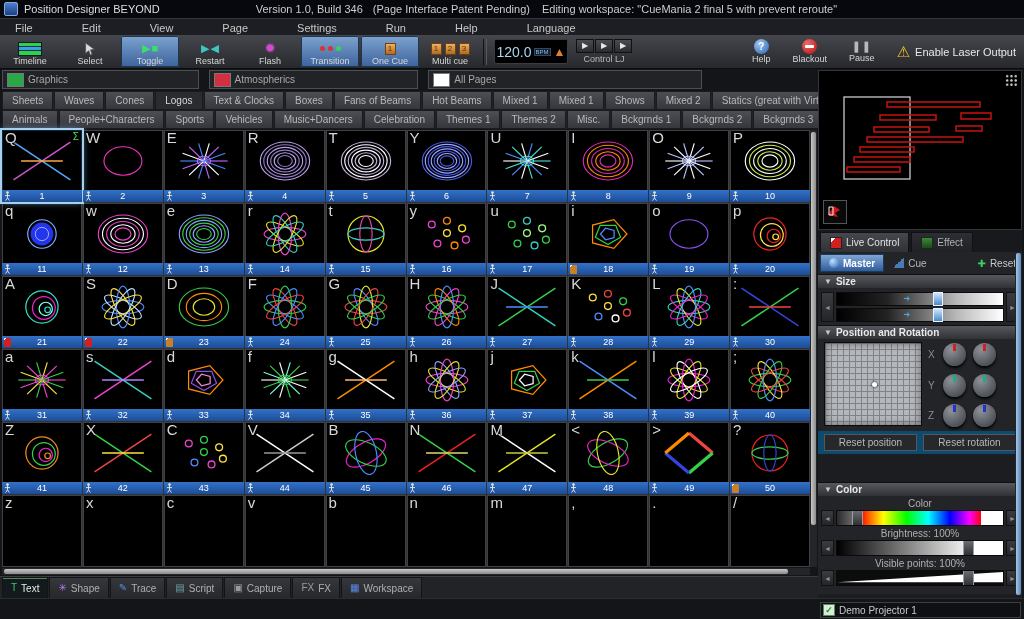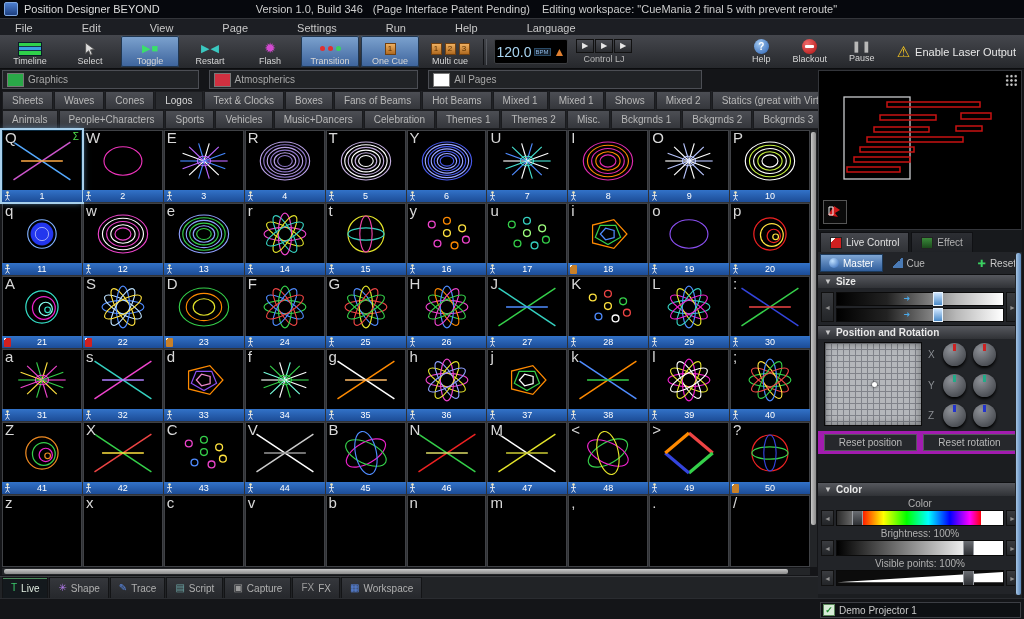--- a/index.html
+++ b/index.html
@@ -110,21 +110,21 @@
   .pvthumb{position:absolute;left:4px;bottom:5px;width:22px;height:22px;background:#0a0a0a;border:1px solid #555;}
   .rp-tabs{height:22px;display:flex;align-items:flex-end;background:#17191c;gap:2px;padding-left:2px;}
   .rptab{display:flex;align-items:center;gap:4px;height:19px;padding:0 9px;font-size:10px;color:#b0b0b0;
          background:linear-gradient(#2c2e33,#202226);border:1px solid #101114;border-bottom:none;}
   .rptab.sel{background:linear-gradient(#45474d,#303236);color:#e0e0e0;}
   .mini{width:10px;height:10px;border:1px solid #222;}
   .mini.red{background:linear-gradient(135deg,#fff 0 3px,#d02020 3px);}
   .mini.grn{background:linear-gradient(#3a8a3a,#1c4a1c);}
   .rp-subtabs{height:20px;display:flex;align-items:center;gap:2px;padding:1px 2px;background:#222428;}
   .stab{display:flex;align-items:center;gap:4px;height:16px;padding:0 8px;font-size:10px;color:#b8b8b8;}
-  .stab.sel{background:linear-gradient(#7fa6d4,#2f5d9b);color:#fff;border:1px solid #1c3a5c;}
+  .stab.sel{background:linear-gradient(#7fa6d4,#2f5d9b);color:#fff;border:1px solid #1c3a5c;font-weight:bold;}
   .stab .ms{width:10px;height:10px;border-radius:50%;background:radial-gradient(circle at 35% 30%,#bfe0ff,#2a62b4);}
   .stab .cu{width:10px;height:10px;background:linear-gradient(135deg,transparent 45%,#4a7ab4 45%);}
   .resetbtn{margin-left:auto;display:flex;align-items:center;gap:4px;font-size:10px;color:#c8c8c8;padding-right:4px;}
   .resetbtn .ri{color:#3ad060;font-size:10px;}
   .hdr{height:13px;background:linear-gradient(#56585e,#303236);color:#e8e8e8;font-size:10px;font-weight:bold;
        display:flex;align-items:center;gap:4px;padding-left:6px;border-top:1px solid #0f1012;}
   .hdr .tri{font-size:8px;color:#c8c8c8;}
   .size-body{padding:4px 3px 3px 3px;background:#222428;display:flex;align-items:center;gap:2px;}
   .cap{width:11px;height:28px;background:linear-gradient(#3a3c40,#232528);border:1px solid #111;
        color:#909090;font-size:7px;display:flex;align-items:center;justify-content:center;}
@@ -140,21 +140,21 @@
   .pad{width:96px;height:82px;background-color:#b4b7bb;border:1px solid #0a0a0a;position:relative;
        background-image:linear-gradient(#80838a 1px,transparent 1px),linear-gradient(90deg,#80838a 1px,transparent 1px);
        background-size:6px 6px;box-shadow:inset 0 0 8px #0007;}
   .paddot{position:absolute;left:47px;top:39px;width:5px;height:5px;border-radius:50%;background:#fff;box-shadow:0 0 3px #000;}
   .knobs{flex:1;display:flex;flex-direction:column;justify-content:space-between;padding:1px 0;}
   .krow{display:flex;align-items:center;gap:7px;}
   .klabel{width:8px;font-size:10px;color:#8a8d92;}
   .knob{position:relative;width:23px;height:23px;border-radius:50%;
         background:radial-gradient(circle at 35% 28%,#8f9298,#55585e 65%,#383b40);box-shadow:0 2px 3px #000;}
   .ktick{position:absolute;left:10px;top:1px;width:3px;height:7px;}
-  .reset-row{display:flex;gap:6px;padding:3px 6px;background:#a21caf;}
+  .reset-row{display:flex;gap:6px;padding:3px 6px;background:#0c4a6e;}
   .rrbtn{flex:1;height:15px;background:#26282c;border:1px solid #55575c;color:#b8b8b8;font-size:10px;
          display:flex;align-items:center;justify-content:center;}
   .rp-gap{height:28px;background:#1b1d20;}
   .color-body{background:#222428;padding:2px 3px 6px 3px;}
   .clabel{text-align:center;font-size:10px;color:#b0b0b0;height:12px;}
   .crow{display:flex;align-items:center;gap:2px;margin-bottom:2px;}
   .ctrack{position:relative;flex:1;height:14px;border:1px solid #0a0a0a;overflow:hidden;}
   .ctrack.rainbow{background:linear-gradient(90deg,#2a2a2a 0%,#666 9%,#f00 14%,#ff0 28%,#0f0 42%,#0ff 55%,#00f 68%,#f0f 80%,#f00 87%,#f00 88%);}
   .whiteend{position:absolute;right:0;top:0;bottom:0;width:13%;background:#fff;}
   .ctrack.bright{background:linear-gradient(90deg,#000,#fff 82%);}
@@ -1326,21 +1326,21 @@
   <div class="grid-vscroll">
       <div class="thumb"></div>
     </div>
   <div class="grid-hscroll">
       <div class="thumb"></div>
     </div>
 
   <div class="bottomtabs" id="bottomtabs">
       <div class="btab sel">
         <span class="bico" style="color: rgb(58, 200, 106);">T</span>
-        <span>Live</span>
+        <span>Text</span>
       </div>
       <div class="btab">
         <span class="bico" style="color: rgb(176, 122, 232);">✳</span>
         <span>Shape</span>
       </div>
       <div class="btab">
         <span class="bico" style="color: rgb(90, 138, 232);">✎</span>
         <span>Trace</span>
       </div>
       <div class="btab">

